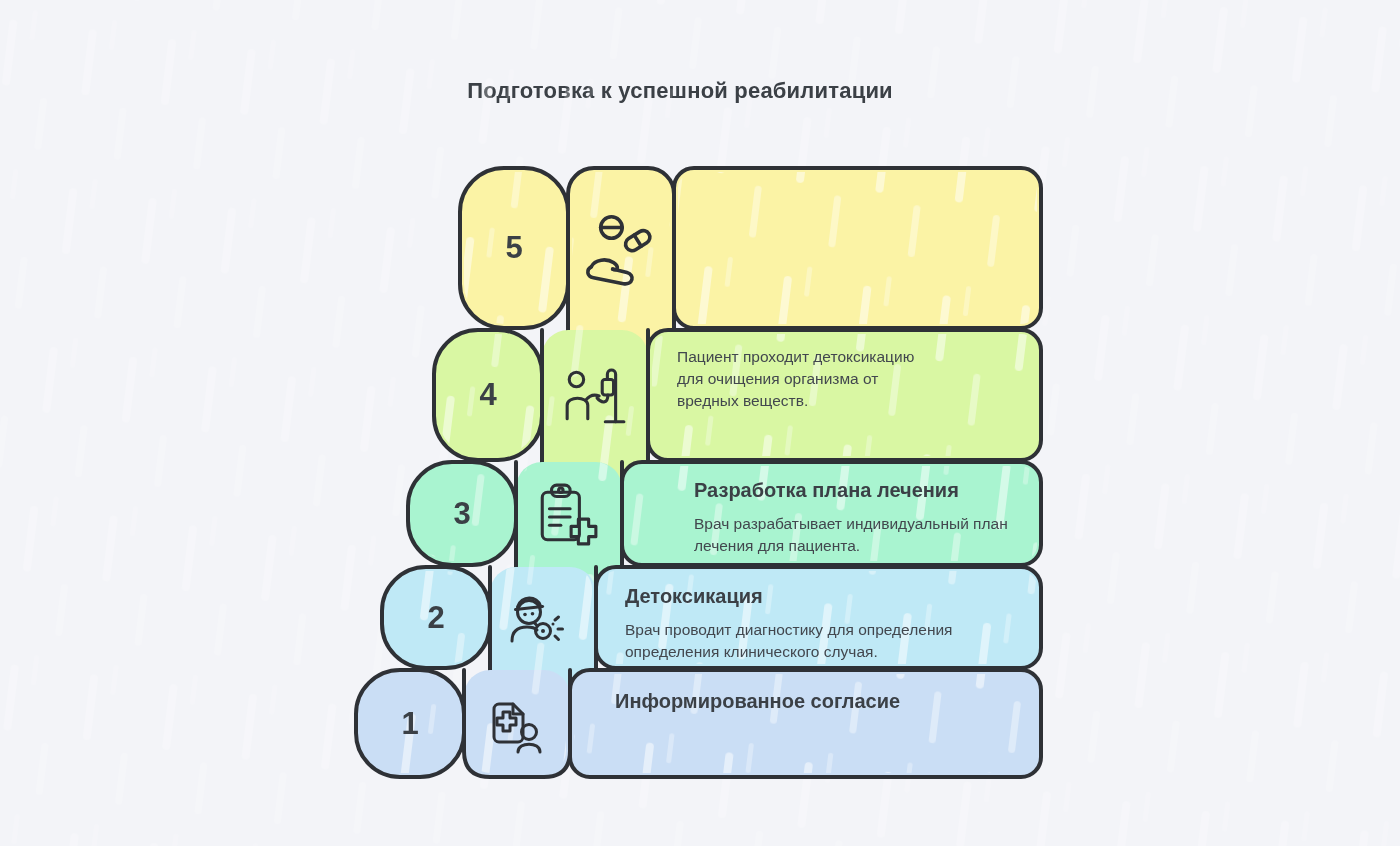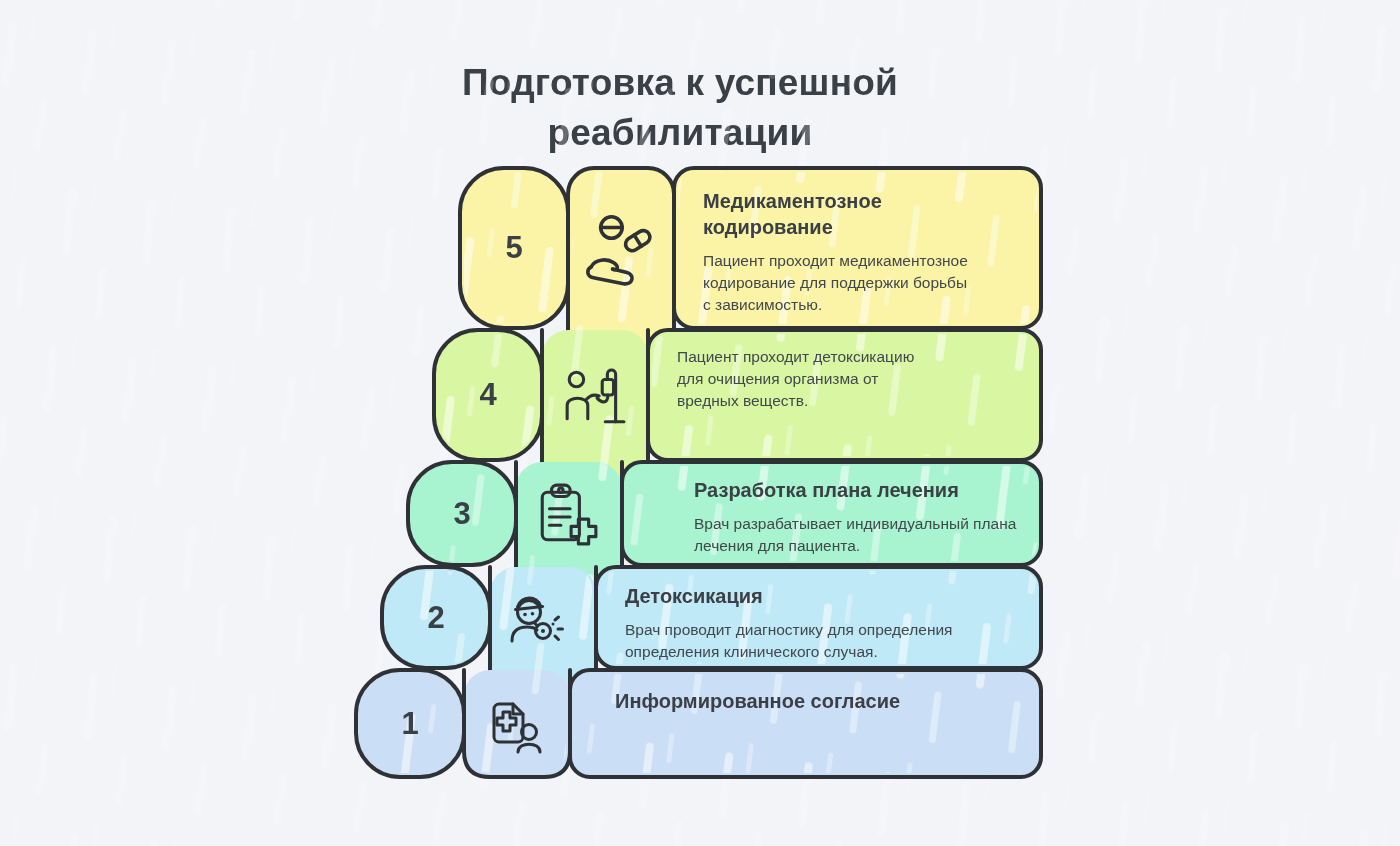--- a/index.html
+++ b/index.html
@@ -3,22 +3,22 @@
 <meta charset="utf-8">
 <style>
   :root{
     --background:#f3f4f8; --outline:#2e3136; --title_text:#3b4046; --body_text:#42474e;
     --step5_fill:#fbf3a5; --step4_fill:#d9f7a3; --step3_fill:#a9f4d0; --step2_fill:#bfe9f6; --step1_fill:#cadef5;
   }
   html,body{margin:0;padding:0;}
   body{background:var(--background);font-family:"Liberation Sans", sans-serif;}
   .canvas{position:relative;width:1400px;height:846px;background:var(--background);overflow:hidden;}
   .page-title{
-    position:absolute;left:460px;top:58px;width:440px;text-align:center;
-    font-size:37px;line-height:1.36;font-weight:700;color:var(--title_text);letter-spacing:.2px;
+    position:absolute;left:460px;top:76px;width:440px;text-align:center;
+    font-size:22px;line-height:1.36;font-weight:700;color:var(--title_text);letter-spacing:.2px;
   }
   svg.shapes{position:absolute;left:0;top:0;}
   .f5{fill:var(--step5_fill);} .f4{fill:var(--step4_fill);} .f3{fill:var(--step3_fill);}
   .f2{fill:var(--step2_fill);} .f1{fill:var(--step1_fill);}
   .ol{fill:none;stroke:var(--outline);stroke-width:4;stroke-linejoin:round;stroke-linecap:round;}
   .num{
     position:absolute;text-align:center;font-weight:700;font-size:31px;color:var(--title_text);
   }
   .steptext{position:absolute;}
   .stitle{font-size:20px;font-weight:700;color:var(--title_text);line-height:1.3;margin:0 0 10px 0;}
@@ -161,30 +161,26 @@
   <div class="icon" style="left:484px;top:695px;">
     <svg width="64" height="64" viewBox="0 0 64 64">
       <path d="M10 14 a5 5 0 0 1 5 -5 H29 L39 19 V42 a5 5 0 0 1 -5 5 H15 a5 5 0 0 1 -5 -5 z"></path>
       <path d="M29 9 V19 H39"></path>
       <path d="M19 17 h7 v6 h6 v7 h-6 v6 h-7 v-6 h-6 v-7 h6 z"></path>
       <circle cx="45" cy="37" r="7.5"></circle>
       <path d="M34 57 C34 46.5 56 46.5 56 57"></path>
     </svg>
   </div>
 
-  <div class="steptext" style="left:703px;top:188px;width:265px;">
-    <h3 class="stitle">Медикаментозное кодирование</h3>
-    <p class="sdesc">Пациент проходит медикаментозное кодирование для поддержки борьбы с зависимостью.</p>
-  </div>
   <div class="steptext" style="left:677px;top:346px;width:262px;">
     <p class="sdesc">Пациент проходит детоксикацию для очищения организма от вредных веществ.</p>
   </div>
   <div class="steptext" style="left:651px;top:477px;width:330px;margin-left:43px;">
     <h3 class="stitle">Разработка плана лечения</h3>
-    <p class="sdesc">Врач разрабатывает индивидуальный плана лечения для пациента.</p>
+    <p class="sdesc">Врач разрабатывает индивидуальный план лечения для пациента.</p>
   </div>
   <div class="steptext" style="left:625px;top:583px;width:350px;">
     <h3 class="stitle">Детоксикация</h3>
     <p class="sdesc">Врач проводит диагностику для определения определения клинического случая.</p>
   </div>
   <div class="steptext" style="left:599px;top:688px;width:410px;margin-left:16px;">
     <h3 class="stitle">Информированное согласие</h3>
   </div>
 
 </div>

